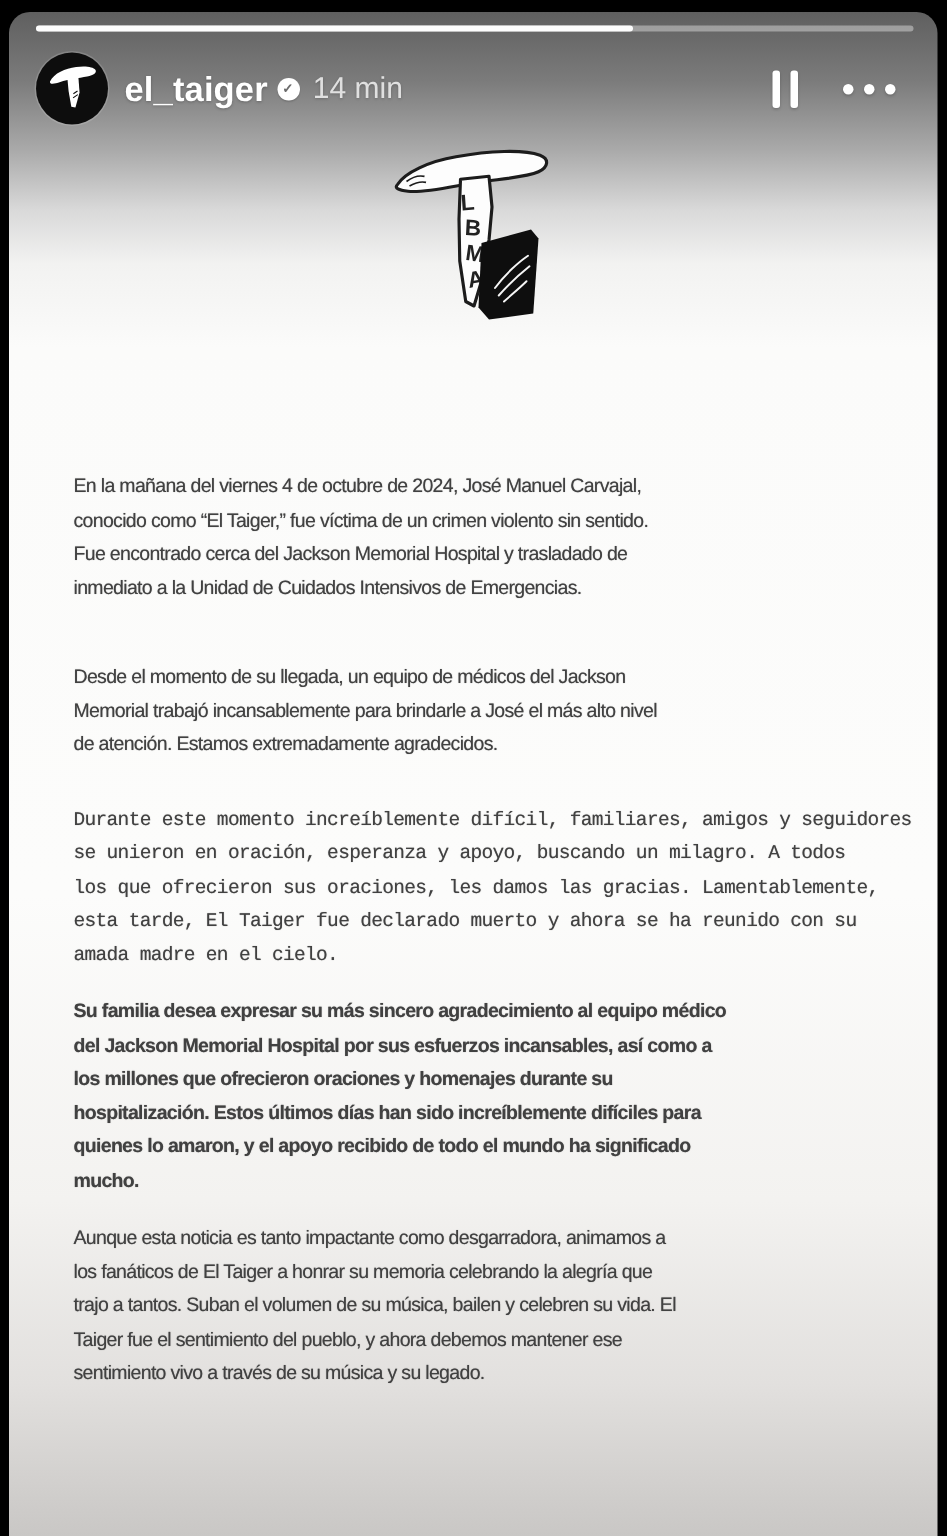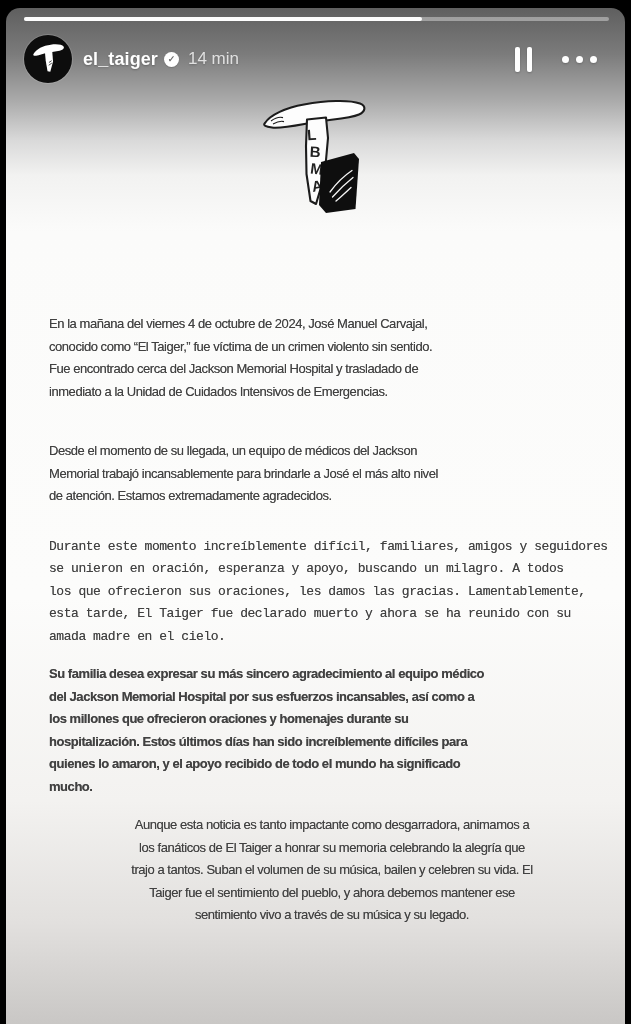--- a/index.html
+++ b/index.html
@@ -44,33 +44,33 @@
     width:48px;height:48px;border-radius:50%;
     background:#0d0d0d;
     flex:0 0 auto;
     display:flex;align-items:center;justify-content:center;
     box-shadow:0 0 0 1px rgba(255,255,255,0.15);
   }
   .user-line{
     display:flex;align-items:center;margin-left:11px;flex:1 1 auto;min-width:0;
   }
   .username{
-    color:#fff;font-size:18px;font-weight:700;letter-spacing:.1px;
+    color:#fff;font-size:23px;font-weight:700;letter-spacing:.1px;
     text-shadow:0 1px 2px rgba(0,0,0,0.25);
   }
   .verified{
     width:15px;height:15px;border-radius:50%;
     background:#fff;
     margin-left:6px;
     display:flex;align-items:center;justify-content:center;
     font-size:9px;font-weight:700;color:#6c6c6c;
     box-shadow:0 1px 1px rgba(0,0,0,0.15);
   }
   .timestamp{
-    color:rgba(255,255,255,0.78);font-size:17px;margin-left:9px;font-weight:400;
+    color:rgba(255,255,255,0.78);font-size:20px;margin-left:9px;font-weight:400;
     text-shadow:0 1px 2px rgba(0,0,0,0.2);
   }
   .header-controls{
     display:flex;align-items:center;gap:24px;margin-left:auto;
   }
   .pause-btn{display:flex;gap:7px;padding:4px;cursor:pointer;}
   .pause-bar{width:5px;height:25px;background:#fff;border-radius:2px;
     box-shadow:0 1px 2px rgba(0,0,0,0.2);}
   .more-btn{display:flex;gap:7px;padding:6px 2px;cursor:pointer;}
   .more-dot{width:7px;height:7px;border-radius:50%;background:#fff;
@@ -84,21 +84,21 @@
   .statement{
     position:absolute;top:305px;left:43px;width:566px;
     color:#414141;
     font-size:13px;line-height:22.5px;letter-spacing:-0.45px;
     text-shadow:0 0 0.6px rgba(40,40,40,0.55);
   }
   .statement p{margin:0;white-space:pre-line;}
   .statement p.g1{margin-top:37px;}
   .statement p.g2{margin-top:28px;font-family:Liberation Mono, monospace;}
   .statement p.g3{margin-top:15px;font-weight:bold;}
-  .statement p.g4{margin-top:16px;text-align:center;}
+  .statement p.g4{margin-top:16px;}
   .statement p.g5{margin-top:15px;}
 </style>
 </head>
 <body>
 
 <div class="story-card">
 
   <div class="progress-track">
     <div class="progress-fill" style="width: 68%;"></div>
   </div>

